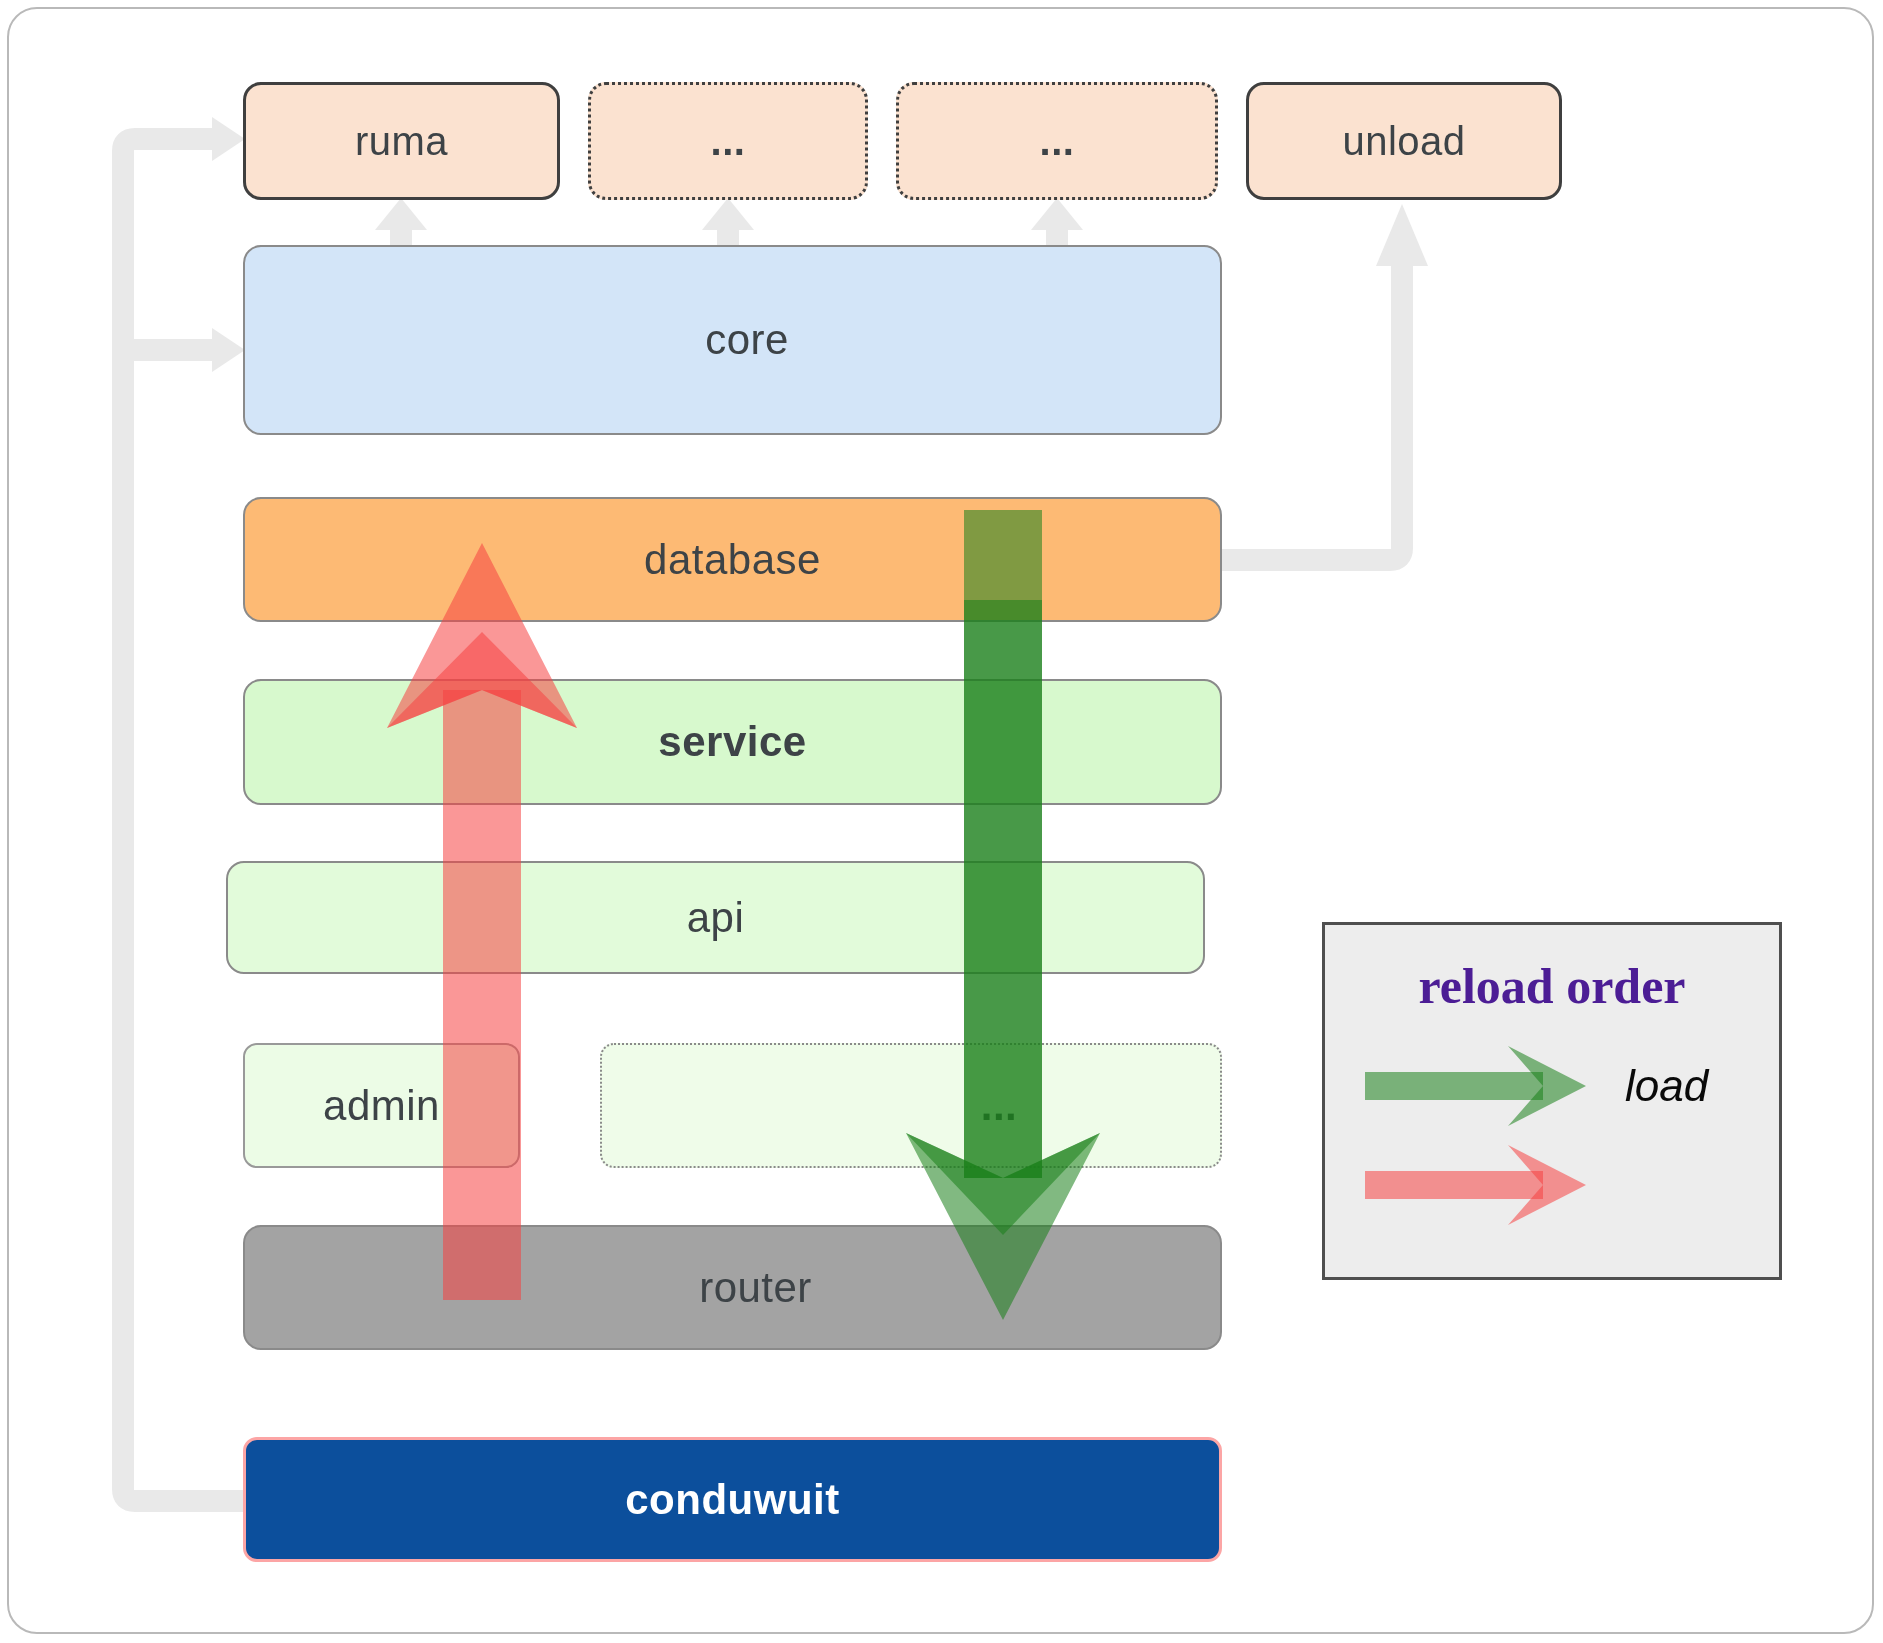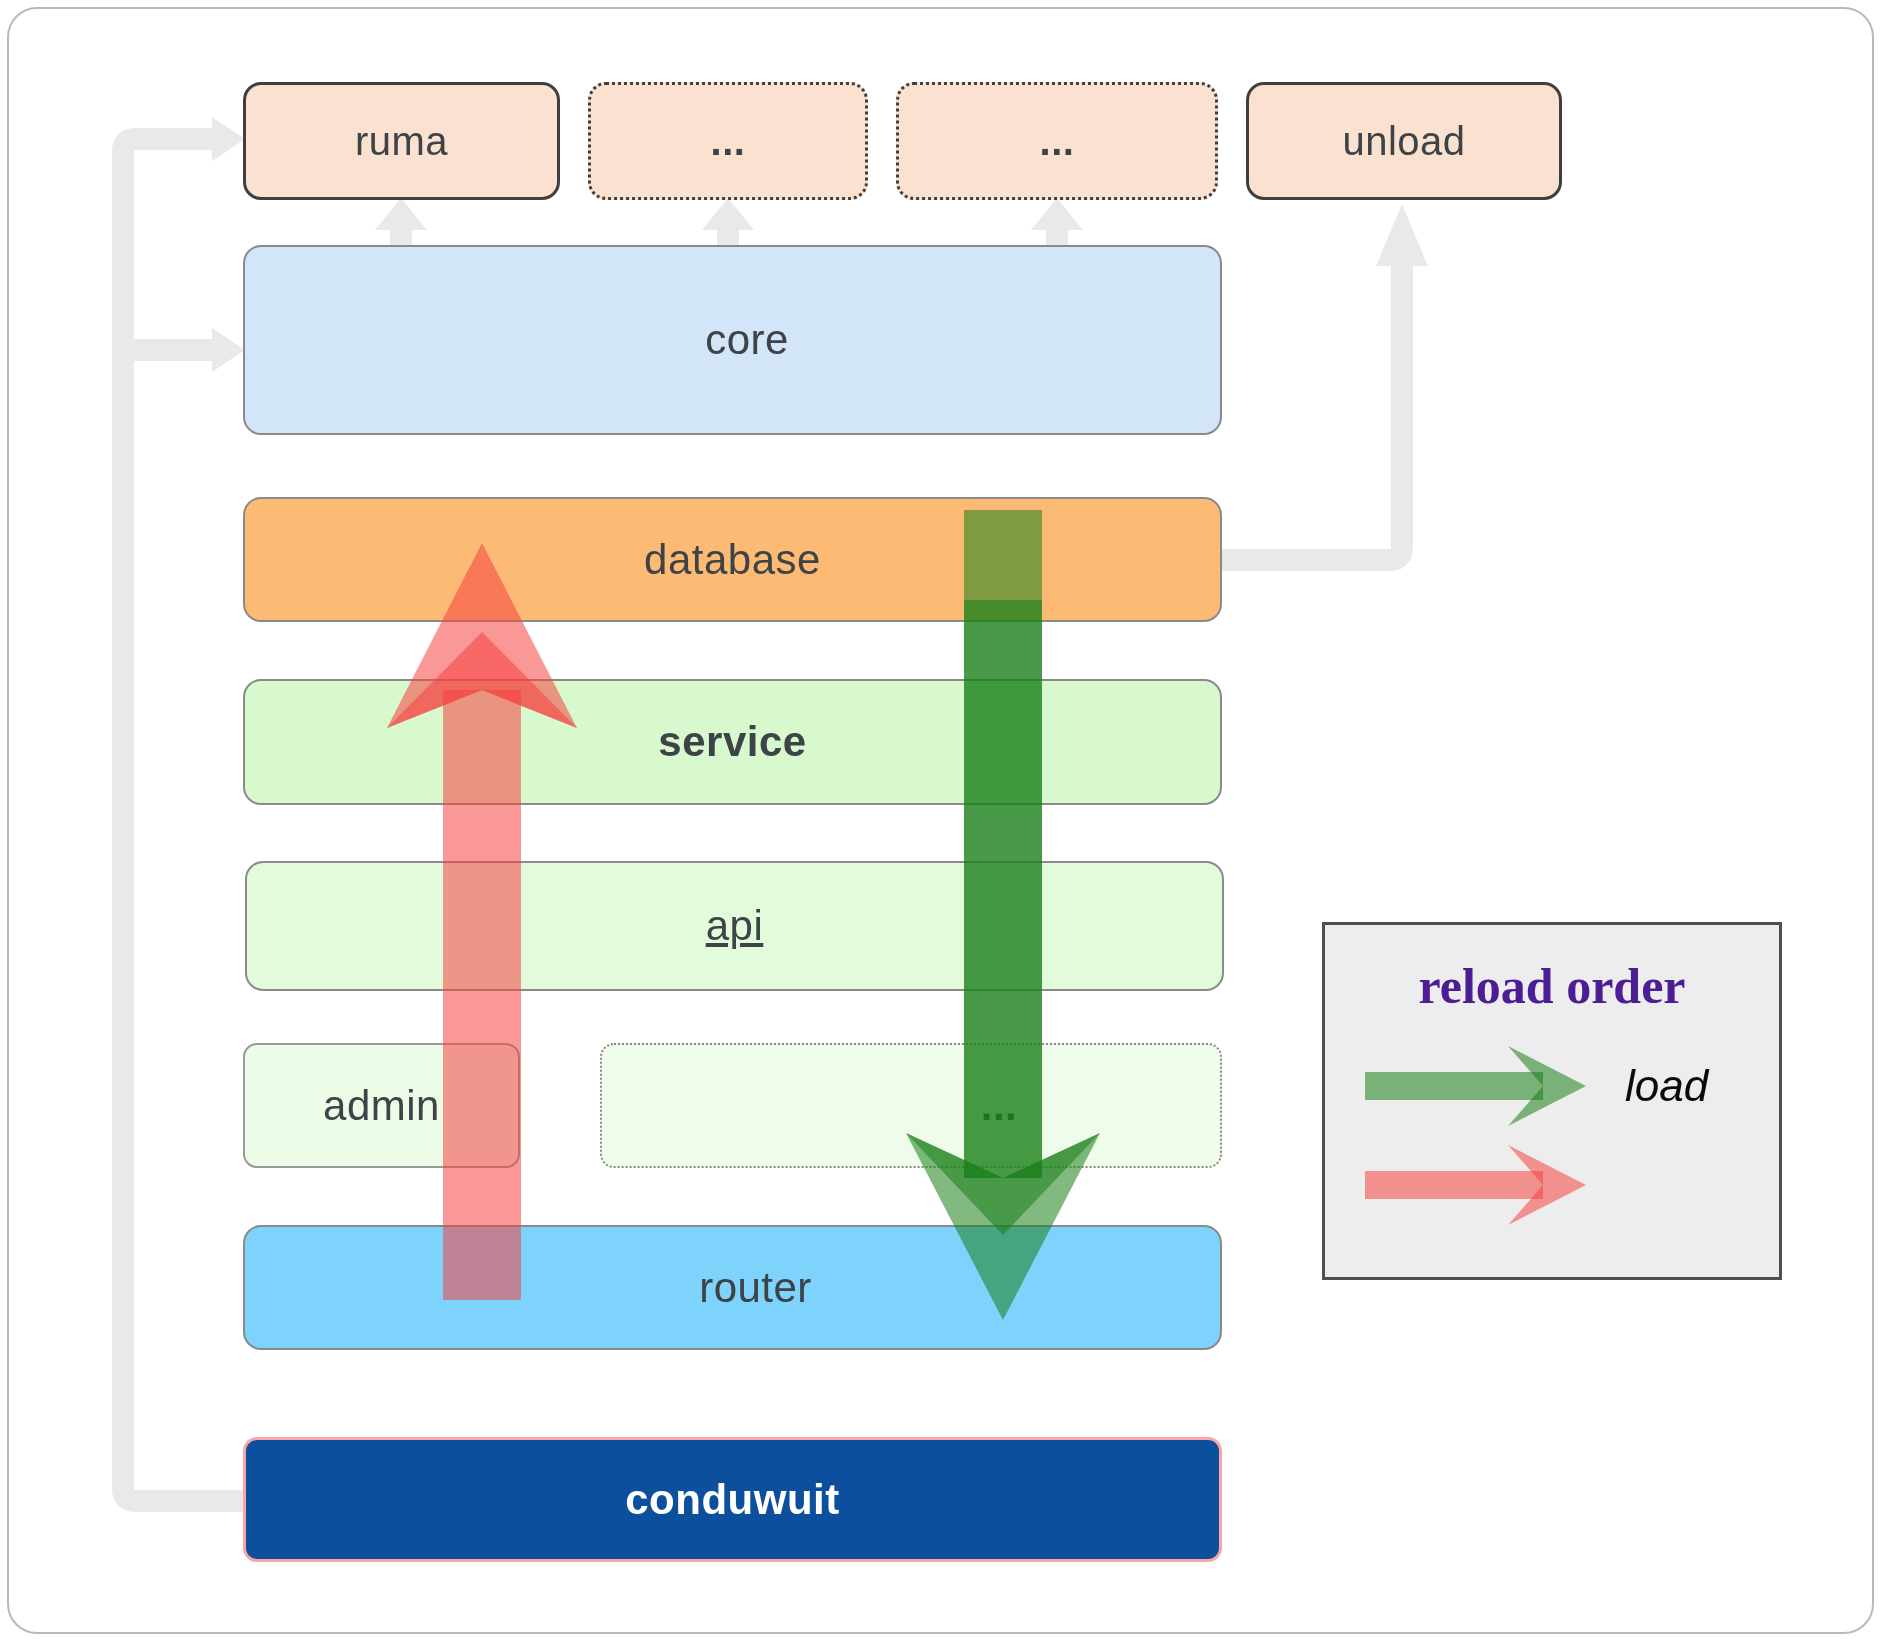--- a/index.html
+++ b/index.html
@@ -11,21 +11,21 @@
   .node{position:absolute;box-sizing:border-box;display:flex;align-items:center;justify-content:center;
         font-size:42px;font-weight:500;color:#3d4347;letter-spacing:.5px;}
   .ext{background:#fbe2d0;border:3px solid #3f3f3f;border-radius:18px;font-size:40px;}
   .ext.dotted{border:3px dotted #3f3f3f;}
   .core{background:#d3e5f8;border:2px solid #8a8a8a;border-radius:18px;padding-left:29px;}
   .database{background:#fdba74;border:2px solid #8a8a8a;border-radius:18px;}
   .service{background:#d7f9cd;border:2px solid #8a8a8a;border-radius:18px;}
   .api{background:#e2fbda;border:2px solid #8a8a8a;border-radius:18px;}
   .admin{background:#ecfce6;border:2px solid #999;border-radius:14px;}
   .svc-more{background:#effce9;border:2px dotted #8a8a8a;border-radius:14px;}
-  .router{background:#7dd3fc;border:2px solid #8a8a8a;border-radius:18px;padding-left:46px;}
+  .router{background:#a3a3a3;border:2px solid #8a8a8a;border-radius:18px;padding-left:46px;}
   .conduwuit{background:#0c4f9c;border:3px solid #fca5a5;border-radius:14px;color:#fff;font-weight:700;}
   .dots{font-weight:700;}
   .shift-right{transform:translateX(88px);}
   .legend{position:absolute;left:1322px;top:922px;width:460px;height:358px;background:#ededed;
           border:3px solid #4f4f4f;box-sizing:border-box;}
   .legend-title{position:absolute;left:0;top:32px;width:100%;text-align:center;
                 font-size:50px;font-weight:600;color:#4c1d95;font-family:Liberation Serif, serif;}
   .legend-arrow{position:absolute;left:40px;width:240px;height:90px;}
   .legend-label{position:absolute;left:300px;width:150px;height:90px;display:flex;align-items:center;
                 font-size:44px;color:#0a0a0a;}
@@ -69,21 +69,21 @@
 
 <div class="node core" style="left:243px;top:245px;width:979px;height:190px;">
   <span>core</span>
 </div>
 <div class="node database" style="left:243px;top:497px;width:979px;height:125px;">
   <span>database</span>
 </div>
 <div class="node service" style="left:243px;top:679px;width:979px;height:126px;font-weight:bold;">
   <span>service</span>
 </div>
-<div class="node api" style="left:245px;top:861px;width:979px;height:130px;text-decoration:underline;">
+<div class="node api" style="left:226px;top:861px;width:979px;height:113px;">
   <span>api</span>
 </div>
 <div class="node admin" style="left:243px;top:1043px;width:277px;height:125px;">
   <span>admin</span>
 </div>
 <div class="node svc-more dots" style="left:600px;top:1043px;width:622px;height:125px;">
   <span class="shift-right">...</span>
 </div>
 <div class="node router" style="left:243px;top:1225px;width:979px;height:125px;">
   <span>router</span>

